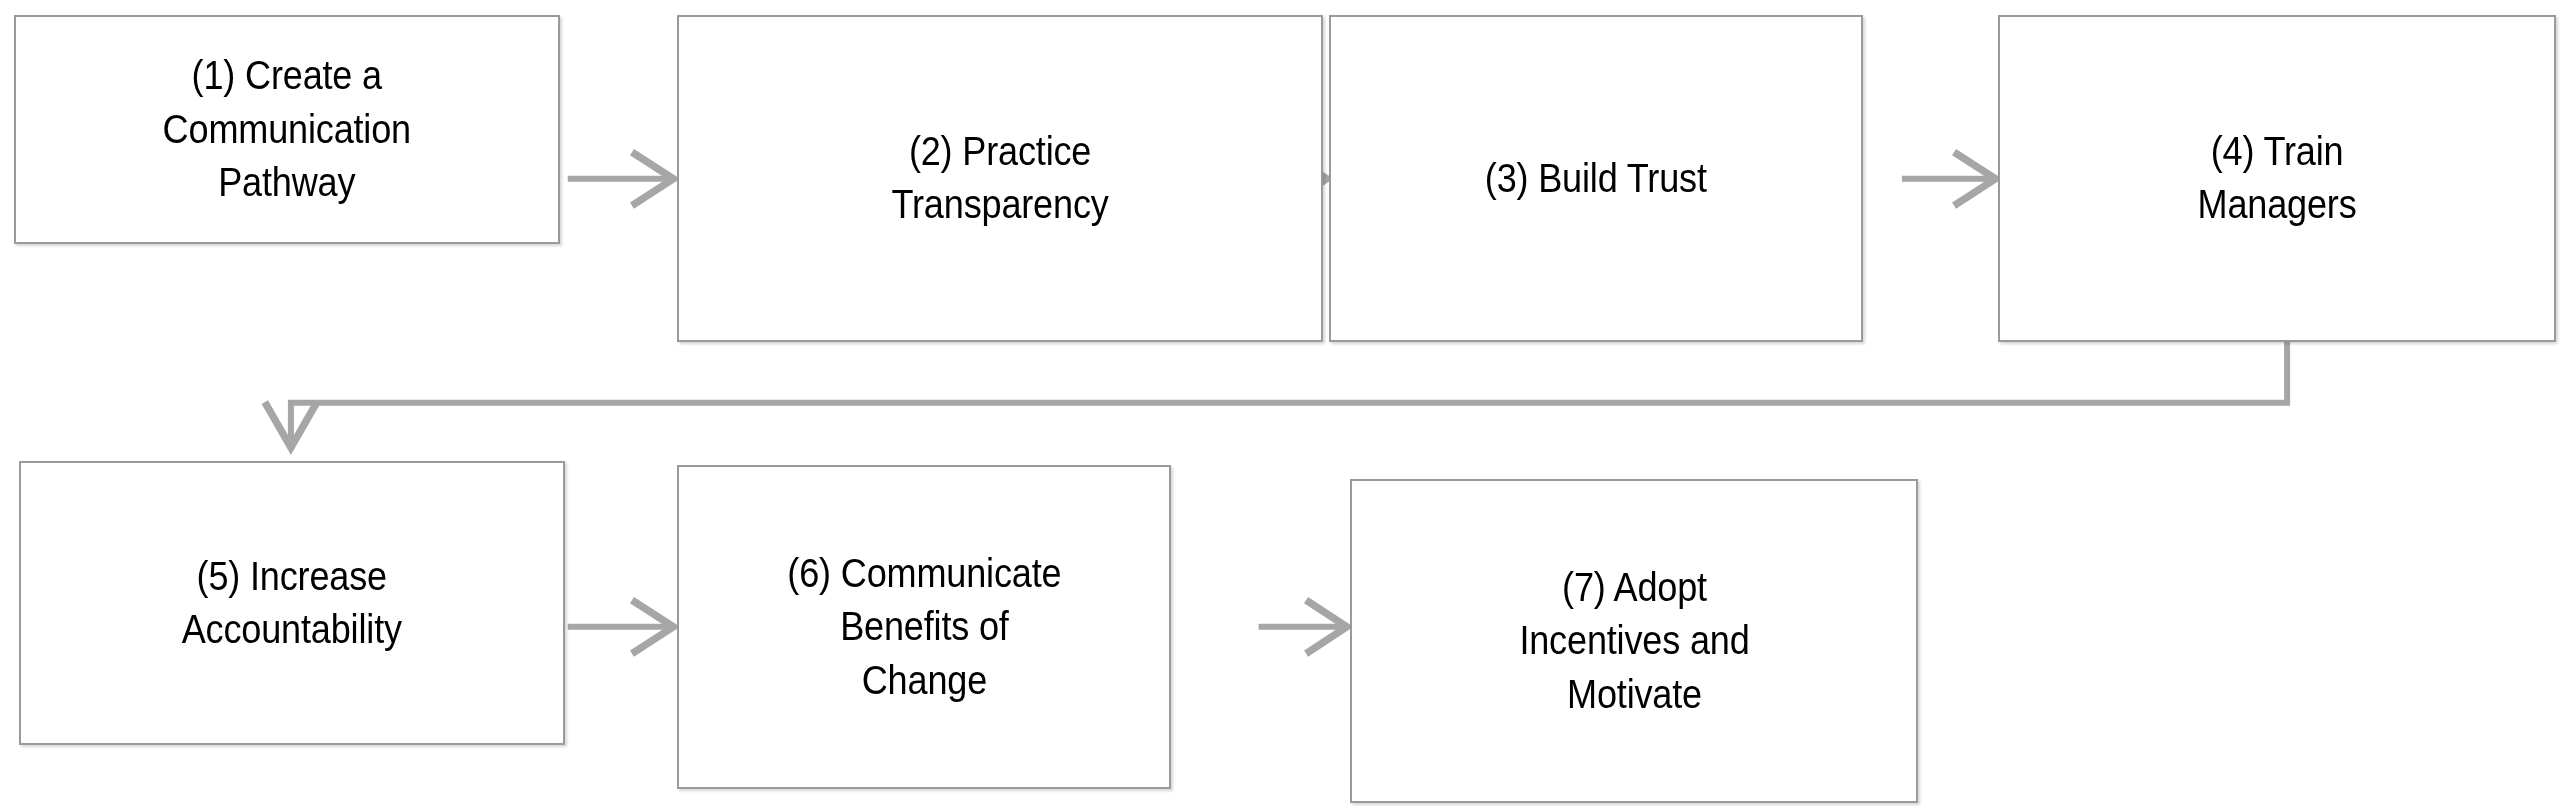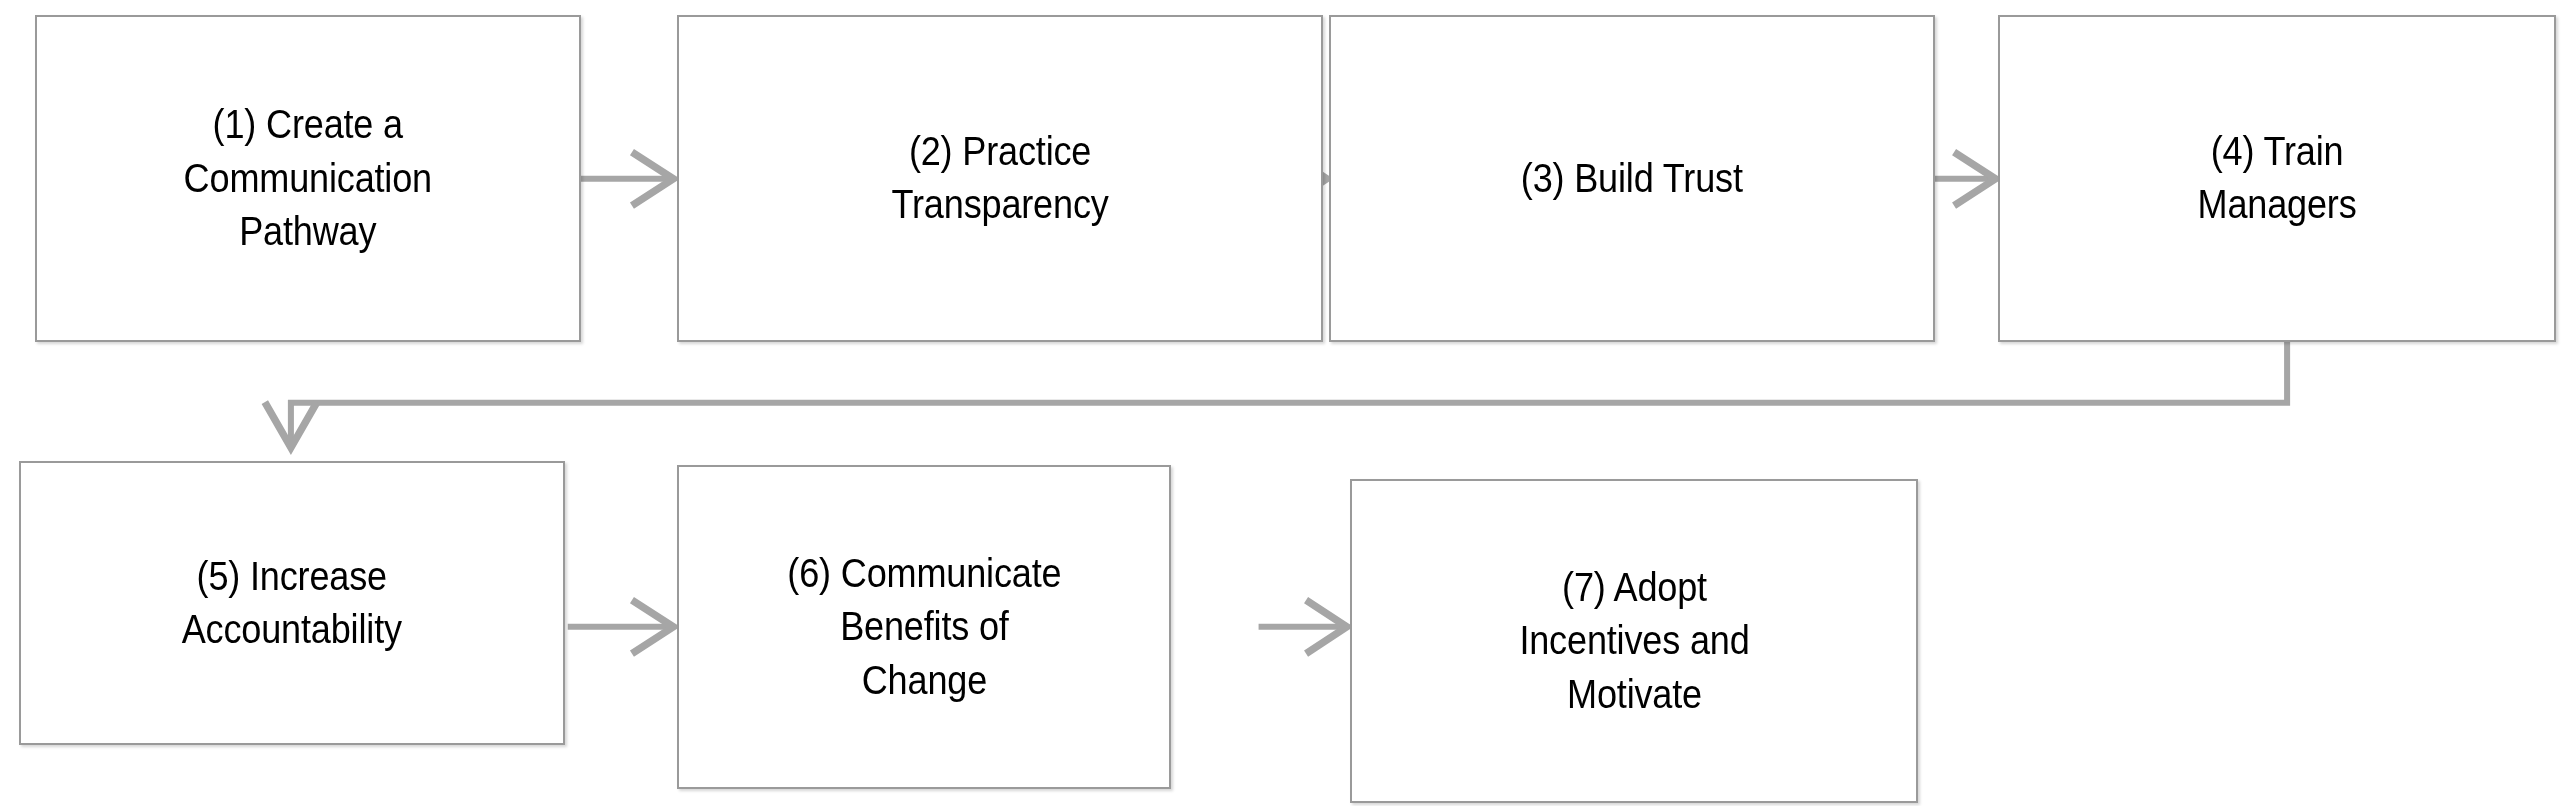--- a/index.html
+++ b/index.html
@@ -38,23 +38,23 @@
     line-height: 1.30;
     letter-spacing: -0.2px;
     font-weight: 400;
     white-space: pre-line;
     padding: 0 10.7px;
     transform: scaleX(0.88);
     transform-origin: center center;
   }
 
   
-  #node-1 { left: 35px;   top: 14.7px;  width: 546px; height: 327px; }
+  #node-1 { left: 14px;   top: 14.7px;  width: 546px; height: 229px; }
   #node-2 { left: 677px; top: 14.7px;  width: 646px; height: 327px; }
-  #node-3 { left: 1329px; top: 14.7px;  width: 606px; height: 327px; }
+  #node-3 { left: 1329px; top: 14.7px;  width: 534px; height: 327px; }
   #node-4 { left: 1998px; top: 14.7px;  width: 558px; height: 327px; }
 
   
   #node-5 { left: 19px;   top: 461px; width: 546px; height: 284px; }
   #node-6 { left: 677px; top: 465px; width: 494px; height: 324px; }
   #node-7 { left: 1350px; top: 465px; width: 568px; height: 324px; margin-top: 14px; }
 
   
   #connectors {
     position: absolute;

